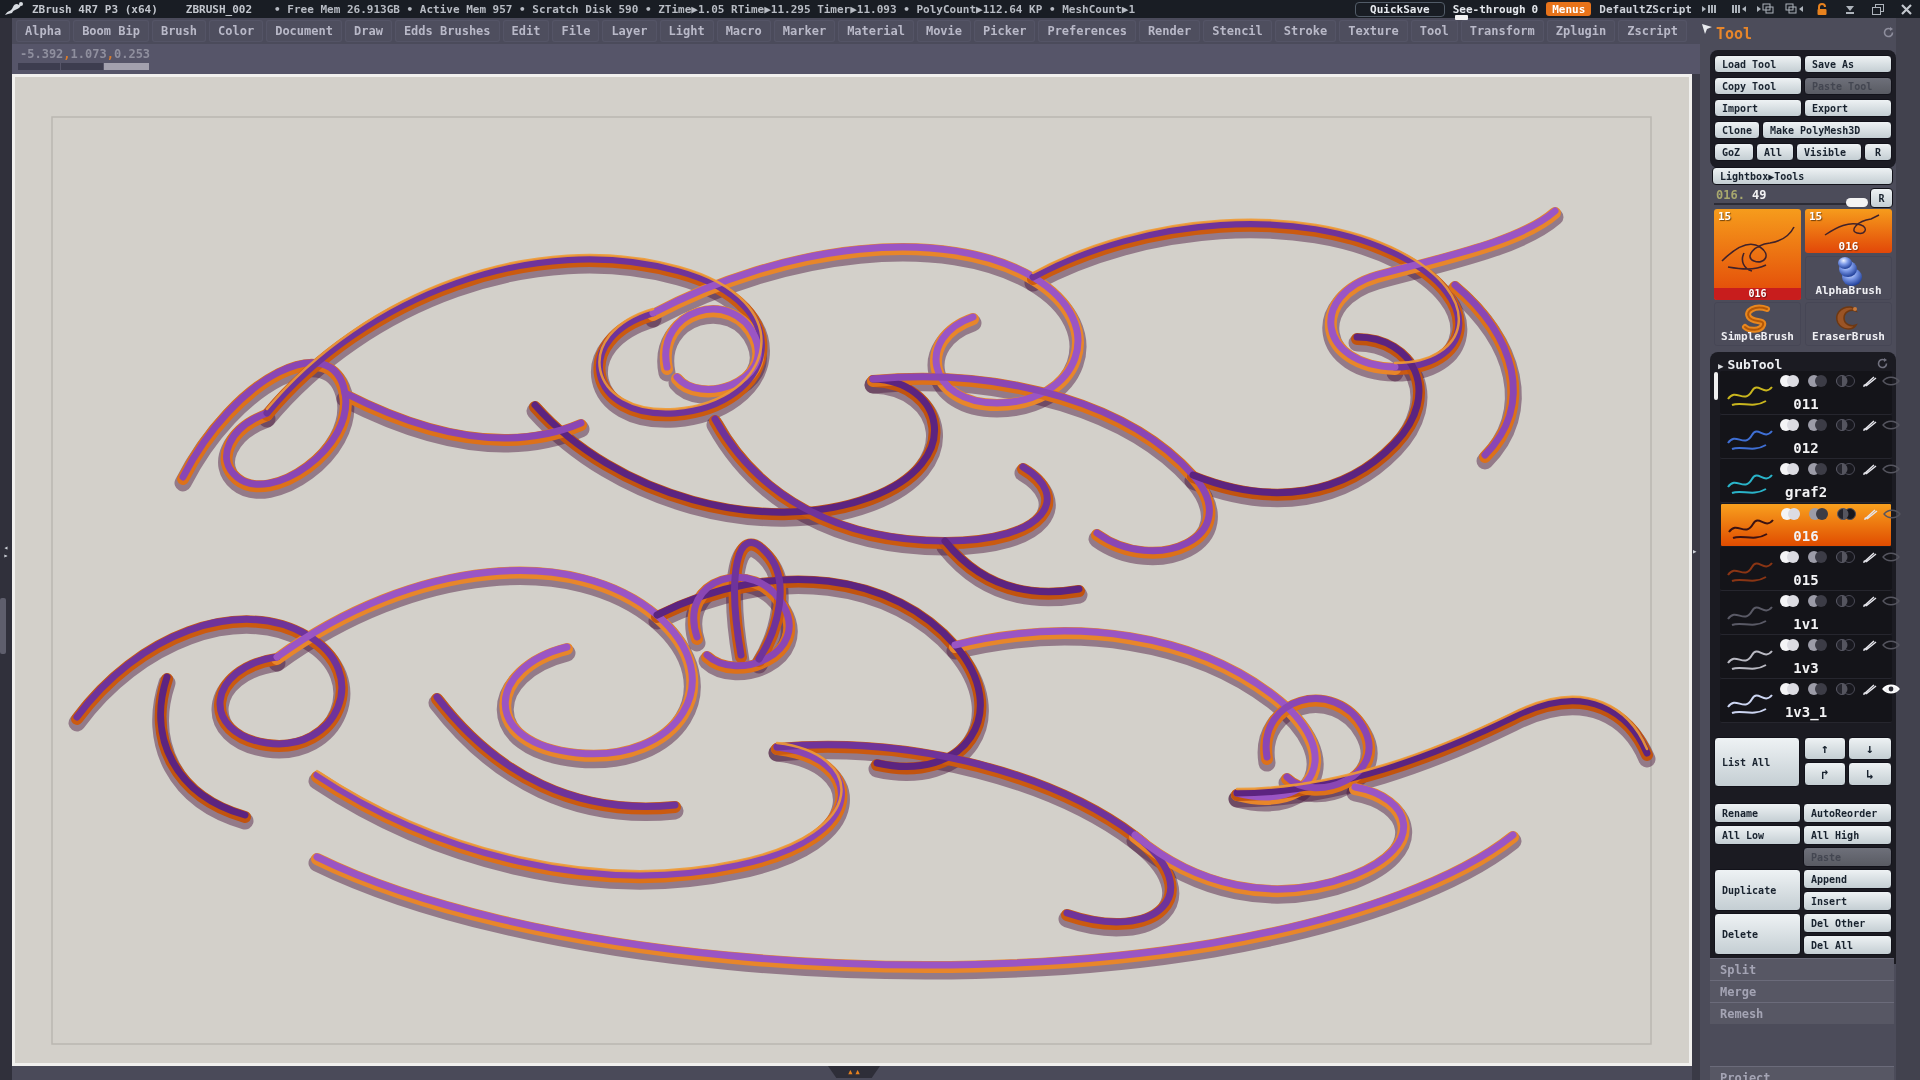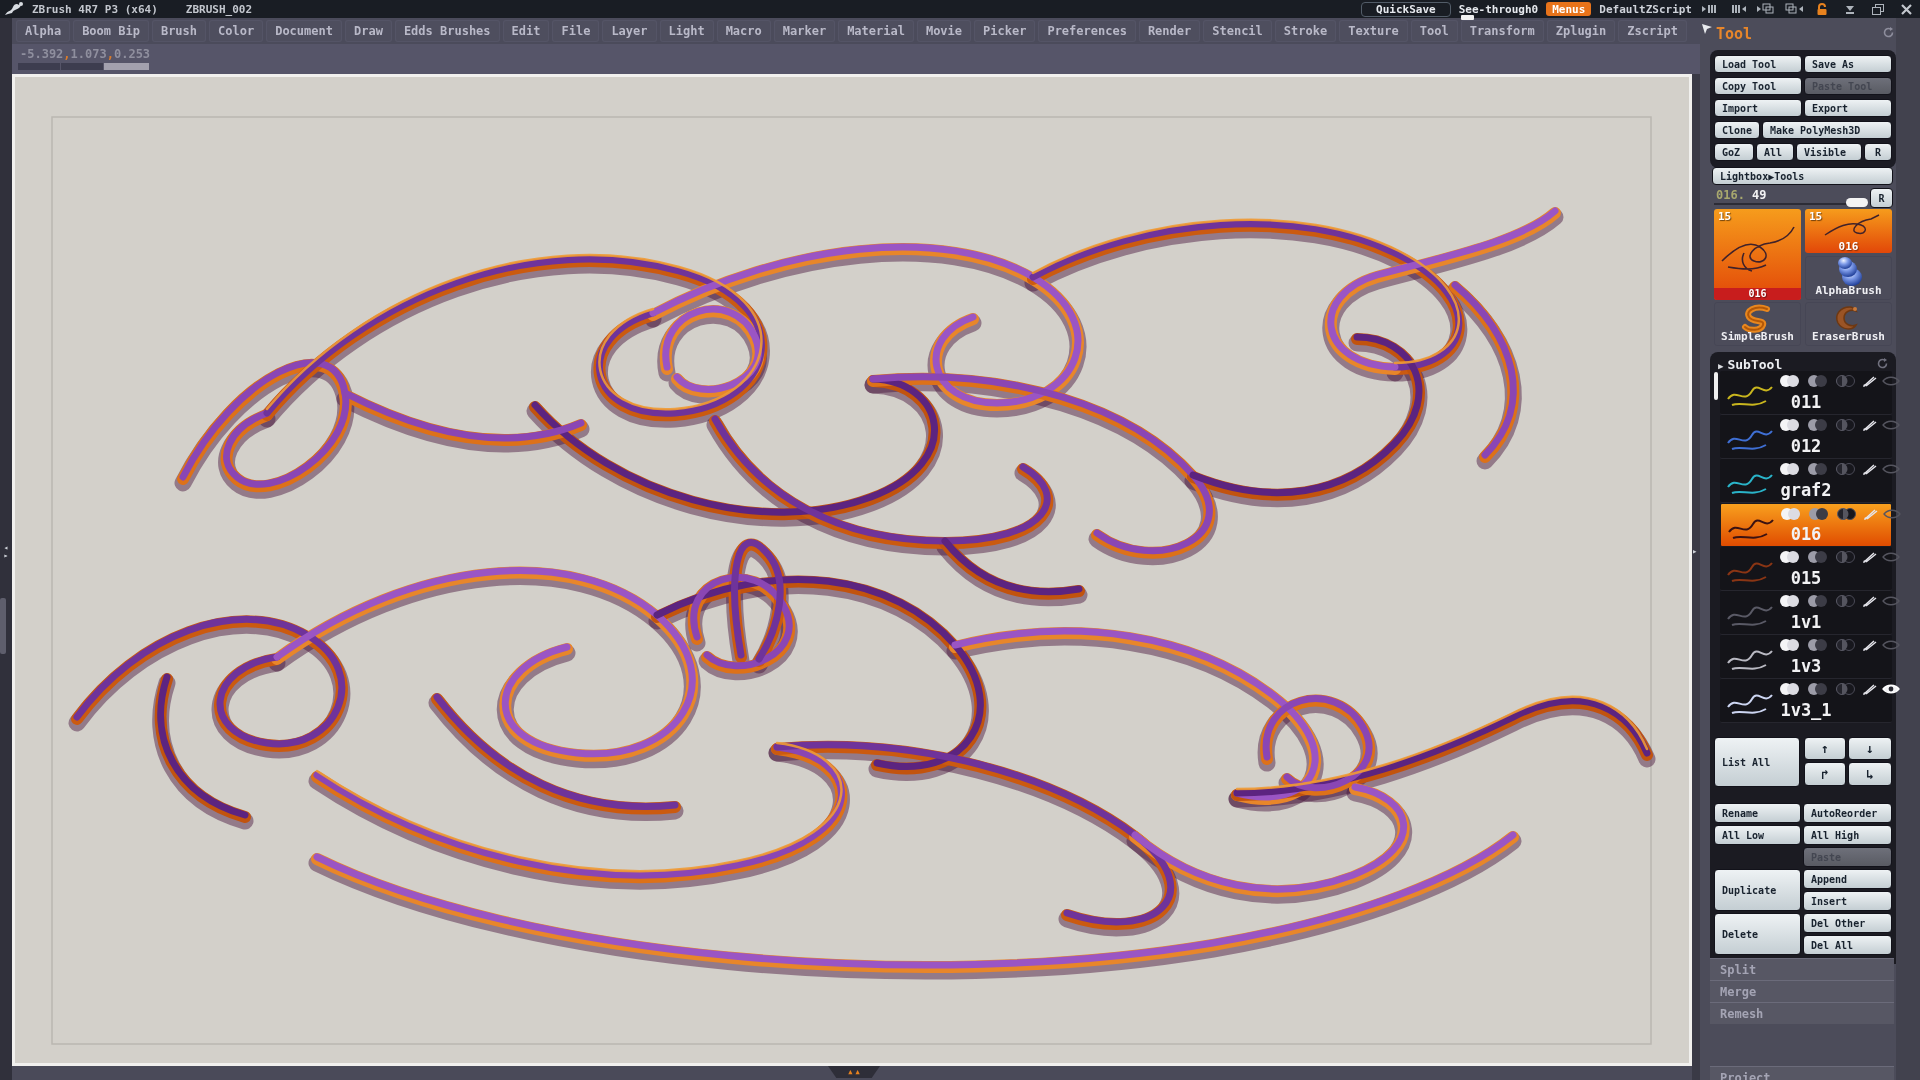--- a/index.html
+++ b/index.html
@@ -11,21 +11,21 @@
   #titlebar { left:0; top:0; width:1920px; height:18px; background:#191d24;
               color:#c3c7ce; font-size:11px; font-weight:bold; display:flex; align-items:center; }
   #titlebar .tseg { white-space:nowrap; }
   #tb-logo { width:26px; height:16px; margin-left:2px; }
   #tb-title { margin-left:4px; }
   #tb-doc { margin-left:28px; }
   #tb-stats { margin-left:22px; color:#b8bcc4; }
   #tb-right { position:absolute; right:4px; top:0; height:18px; display:flex; align-items:center; gap:8px; }
   .tb-btn { border:1px solid #525c68; border-radius:4px; padding:0 14px; height:15px;
             display:flex; align-items:center; color:#e6e9ee; font-size:11px; font-weight:bold; }
-  #see-through { display:flex; align-items:flex-start; color:#e6e9ee; position:relative; }
+  #see-through { display:flex; align-items:flex-start; gap:6px; color:#e6e9ee; position:relative; }
   #see-slider { position:absolute; left:2px; top:12px; width:13px; height:5px; background:#f2f2f2; border-radius:1px; }
   #menus-btn { background:#e8731a; color:#fff; border-radius:3px; padding:0 6px; height:14px;
                display:flex; align-items:center; font-weight:bold; font-size:11px; }
   #zscript-btn { color:#cfd3da; font-weight:bold; }
   .winicon { display:flex; align-items:center; justify-content:center; width:20px; height:14px; color:#aeb4bc; }
   .winicon svg { display:block; }
 
   
   #menubar { left:0; top:18px; width:1700px; height:26px; background:#4b4b5b;
              display:flex; align-items:center; padding-left:16px; gap:3px; }
@@ -79,21 +79,21 @@
 
   #subtool-header { left:18px; top:339px; color:#eceef2; font-size:13px; font-weight:bold; }
   #subtool-header .tri { font-size:9px; color:#d8dade; margin-right:4px; }
   #subtool-refresh { left:176px; top:339px; }
   #subtool-scrollthumb { left:14px; top:354px; width:4px; height:28px; background:#f2f2f2; border-radius:2px; }
 
   .strow { position:absolute; left:20px; width:172px; height:44px; background:#141419;
            border-bottom:1px solid #26262e; border-radius:2px; }
   .strow.sel { background:linear-gradient(#f8a01e,#e04c00); border:1px solid #1a1a20; }
   .strow .stlabel { position:absolute; left:0; bottom:2px; width:100%; text-align:center;
-                    color:#f2f2f4; font-size:17px; font-weight:bold; }
+                    color:#f2f2f4; font-size:14px; font-weight:bold; }
   .strow svg.sketch { position:absolute; left:2px; top:4px; }
   .strow .icons { position:absolute; left:58px; top:3px; display:flex; align-items:center; gap:4px; }
 
   .sect { position:absolute; left:10px; width:184px; height:22px; background:#575764;
           border-top:1px solid #6b6b7a; color:#a4a4b4; font-size:12px; font-weight:bold;
           display:flex; align-items:center; padding-left:10px; }
 
   #slider-name { color:#a8a86e; font-size:12px; font-weight:bold; }
   #slider-val  { color:#f2f2f4; font-size:12px; font-weight:bold; }
   #slider-track { left:14px; top:185px; width:150px; height:2px; background:#2c2c36; }
@@ -104,20 +104,21 @@
 </head>
 <body>
 
 <div id="titlebar">
   <svg id="tb-logo" viewBox="0 0 26 16">
     <path d="M3,14 C6,9 9,11 11,6 C12,3 15,2 17,4 L20,2 L18,6 C15,9 12,8 10,12 L6,13 Z" fill="#d8dce2"></path>
     <circle cx="19" cy="3" r="2" fill="#d8dce2"></circle>
   </svg>
   <span id="tb-title" class="tseg">ZBrush 4R7 P3 (x64)</span>
   <span id="tb-doc" class="tseg">ZBRUSH_002</span>
+  <span id="tb-stats" class="tseg">• Free Mem 26.913GB • Active Mem 957 • Scratch Disk 590 • ZTime▶1.05 RTime▶11.295 Timer▶11.093 • PolyCount▶112.64 KP • MeshCount▶1</span>
   <div id="tb-right">
     <div class="tb-btn">QuickSave</div>
     <div id="see-through">
       <span>See-through</span>
       <span>0</span>
       <span id="see-slider"></span>
     </div>
     <div id="menus-btn">Menus</div>
     <div id="zscript-btn">DefaultZScript</div>
     <div class="winicon">

